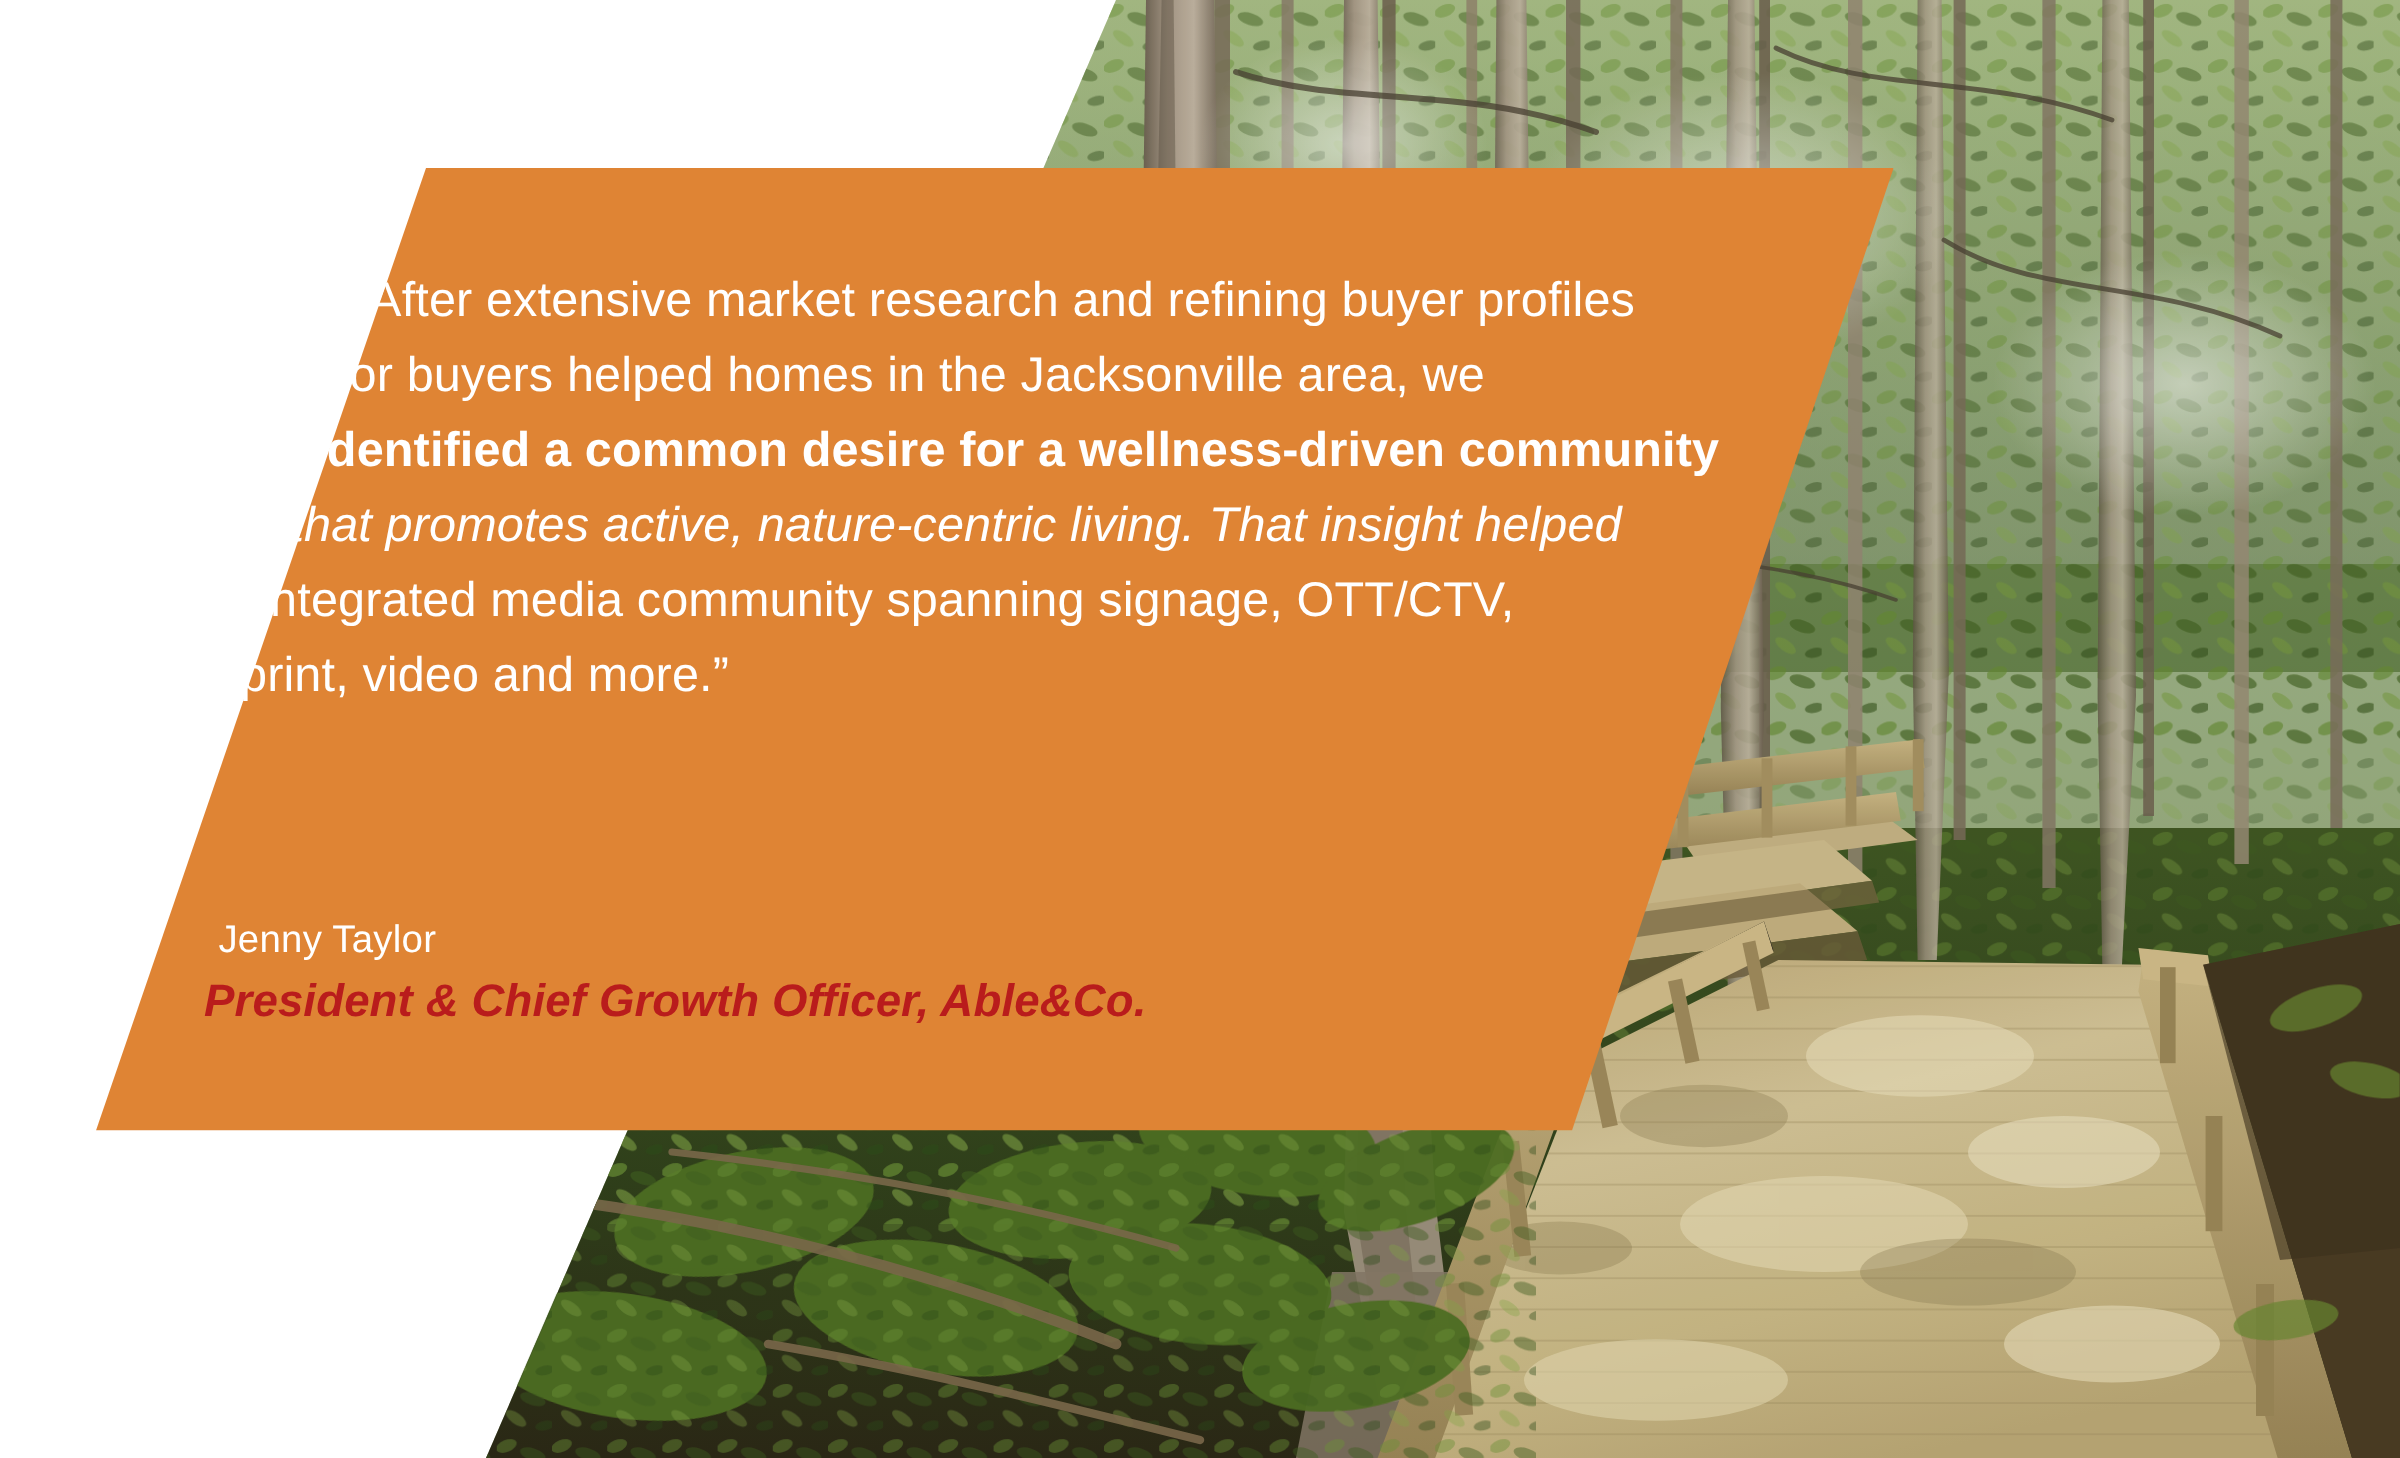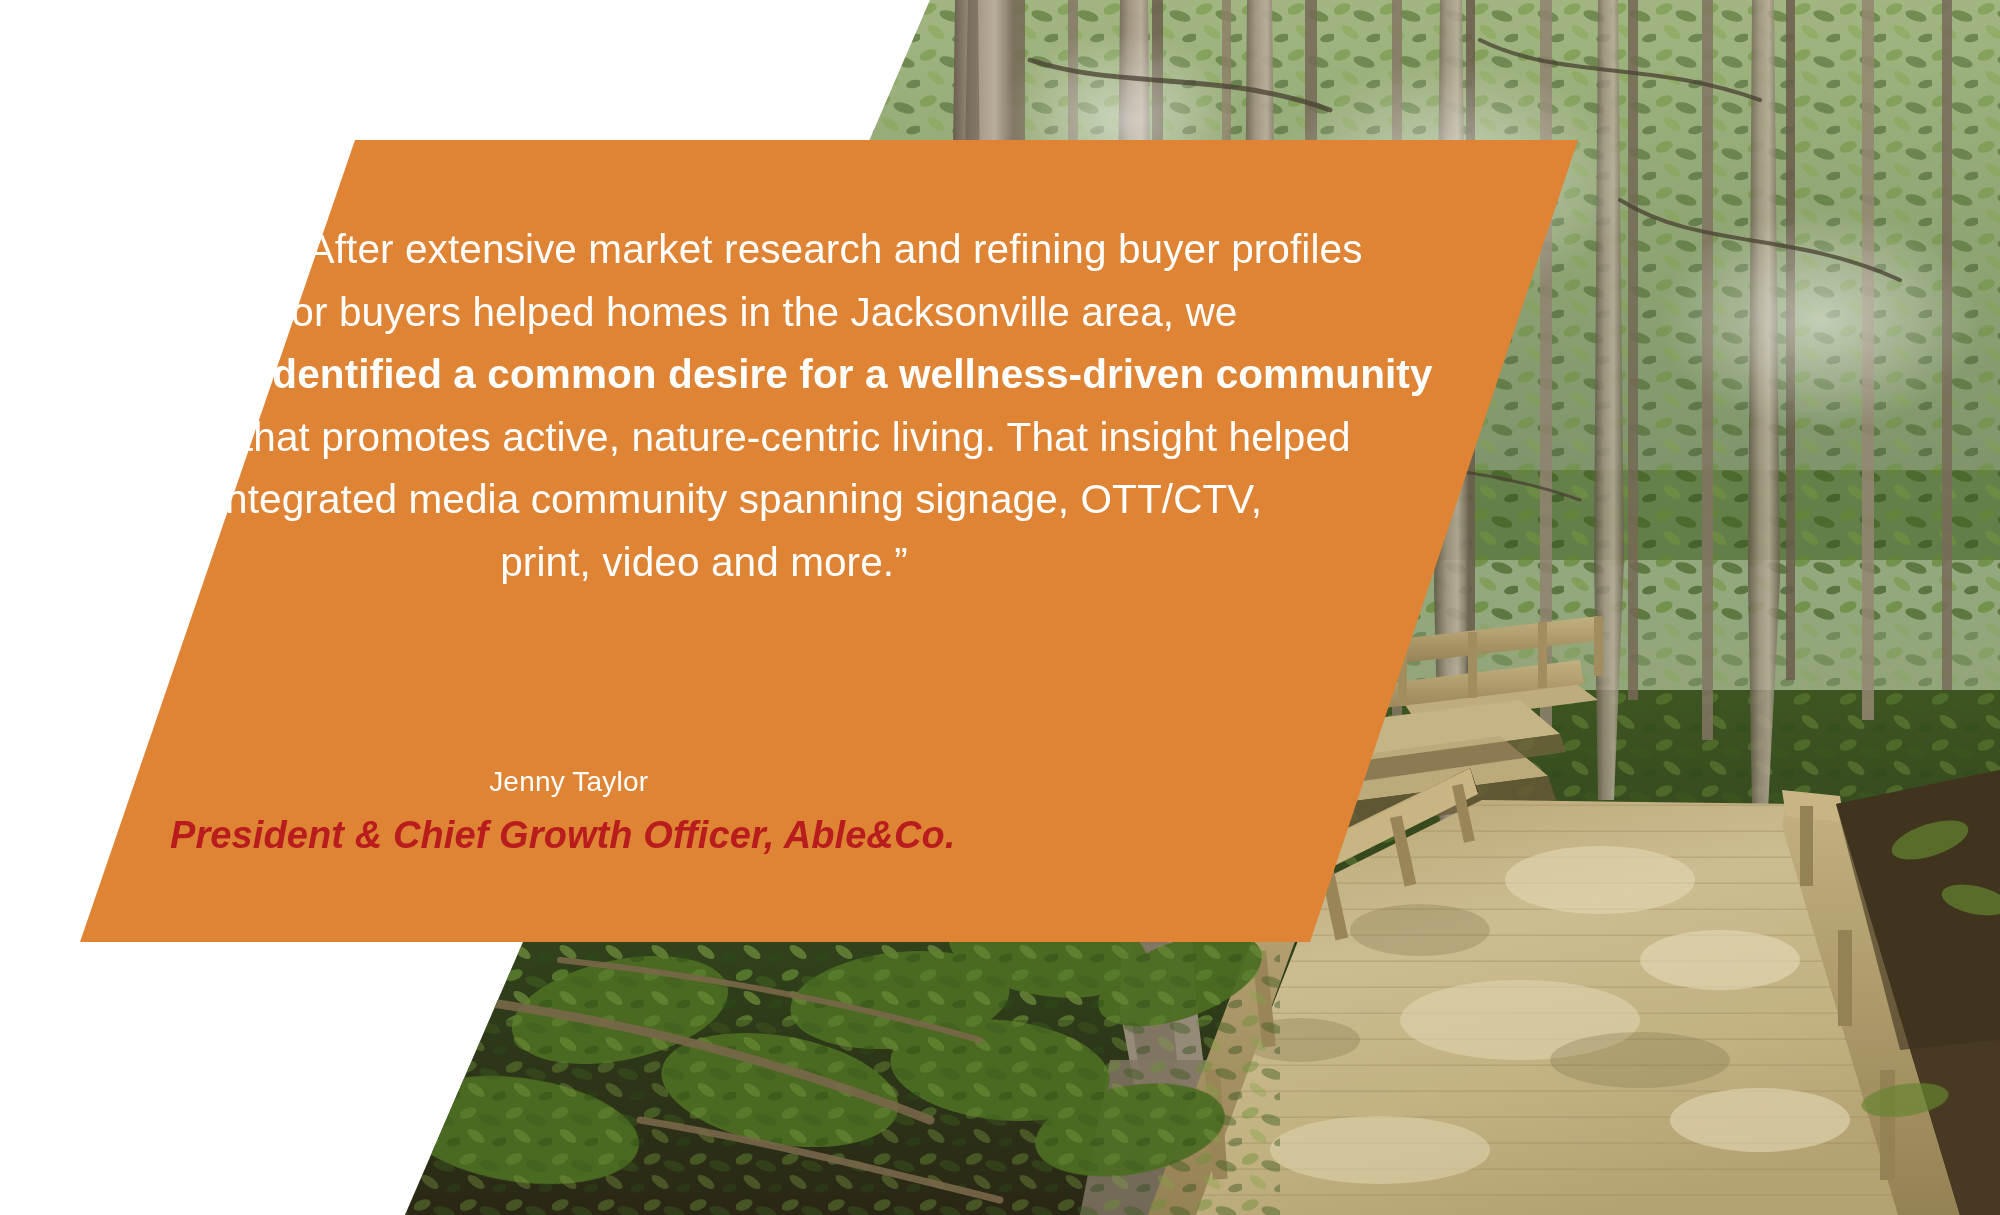--- a/index.html
+++ b/index.html
@@ -34,55 +34,54 @@
     width: 2000px; height: 1215px;
     clip-path: polygon(355px 140px, 1578px 140px, 1310px 942px, 80px 942px);
     background: #df8434;
     pointer-events: none;
   }
   .quote-inner {
     position: absolute;
     left: 0; top: 0;
     width: 2000px; height: 1200px;
     pointer-events: none;
-    text-align: center;
   }
 
   .quote-block {
     position: absolute;
     left: 248px;
     top: 218px;
     width: 960px;
     pointer-events: auto;
   }
   .quote-line {
     color: #ffffff;
     font-size: 40.5px;
     line-height: 62.5px;
     letter-spacing: 0.1px;
     white-space: nowrap;
     font-weight: 400;
   }
   .quote-line.l1 { padding-left: 46px; }
   .quote-line.l2 { padding-left: 32px; }
   .quote-line.l3 { padding-left: 13px; font-weight: bold; }
-  .quote-line.l4 { padding-left: -0px; margin-left: -6px; }
+  .quote-line.l4 { padding-left: -0px; margin-left: -6px; font-style: italic; }
   .quote-line.l5 { margin-left: -18px; }
   .quote-line.l6 { margin-left: -32px; }
   .quote-line.l7 { margin-left: -48px; }
 
   .attribution {
     position: absolute;
     left: 170px;
     top: 756px;
     pointer-events: auto;
   }
   .attrib-name {
     color: #ffffff;
-    font-size: 28px;
+    font-size: 32px;
     line-height: 52px;
     letter-spacing: 0.2px;
     padding-left: 12px;
   }
   .attrib-role {
     color: #b91c1c;
     font-size: 38px;
     line-height: 54px;
     font-style: italic;
     font-weight: 600;

